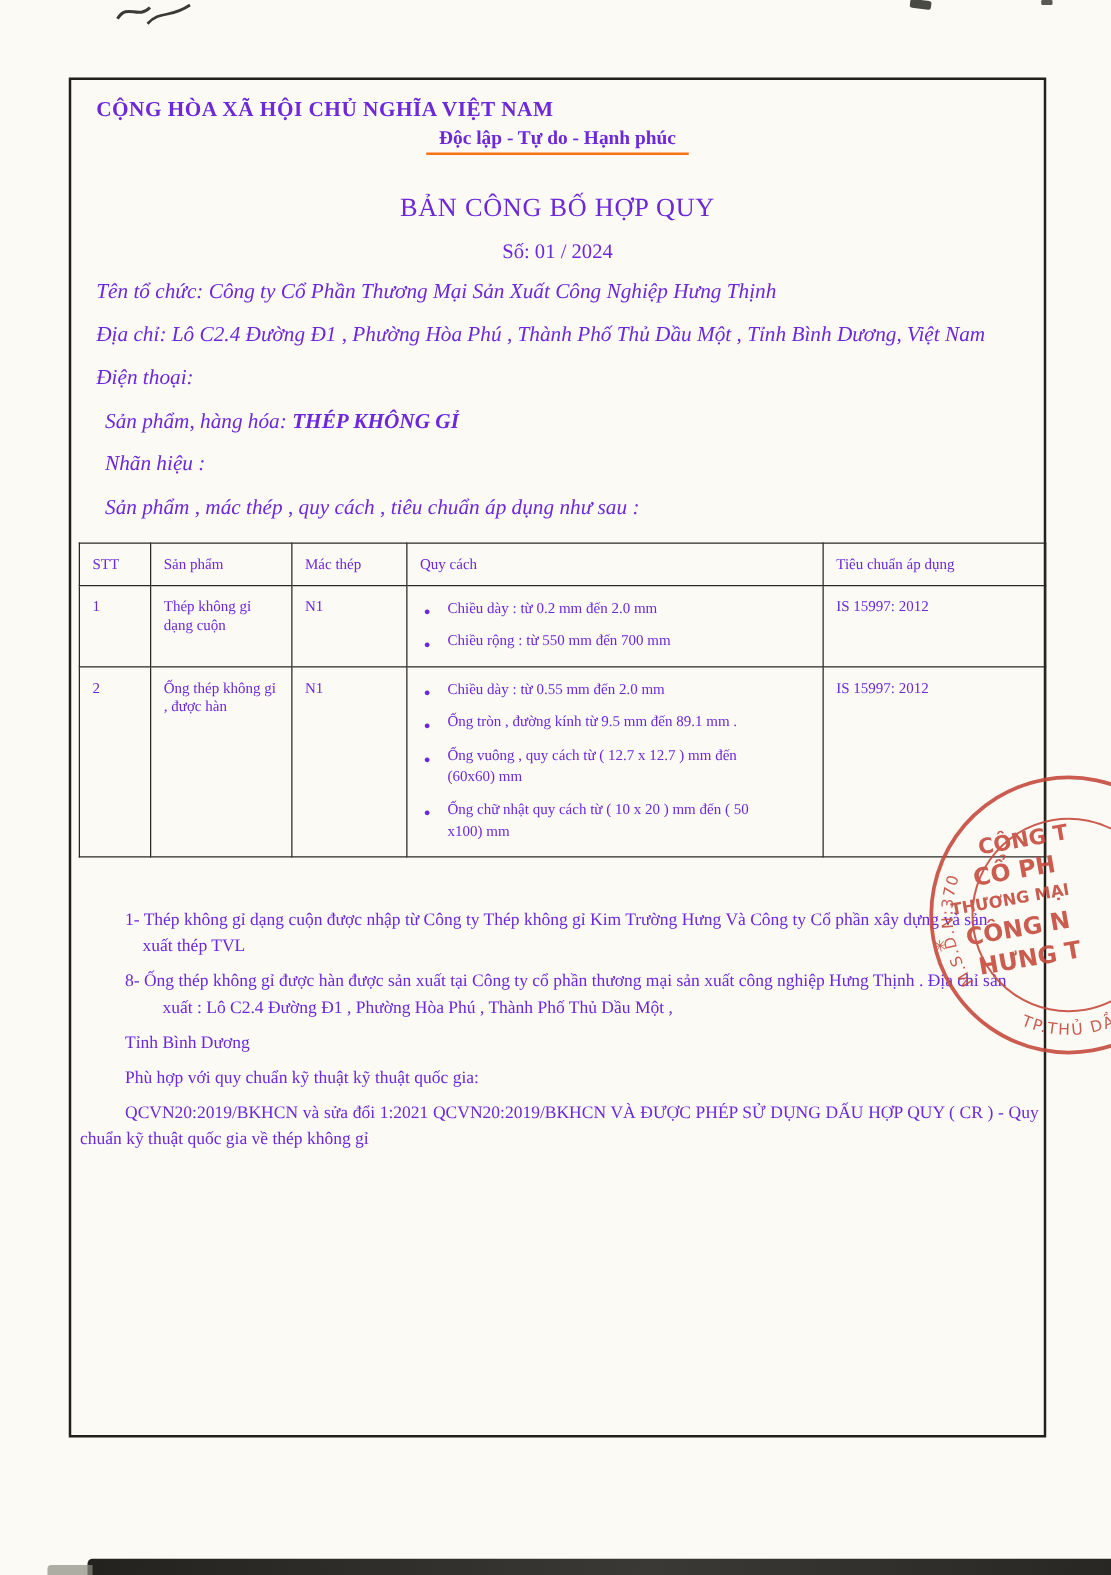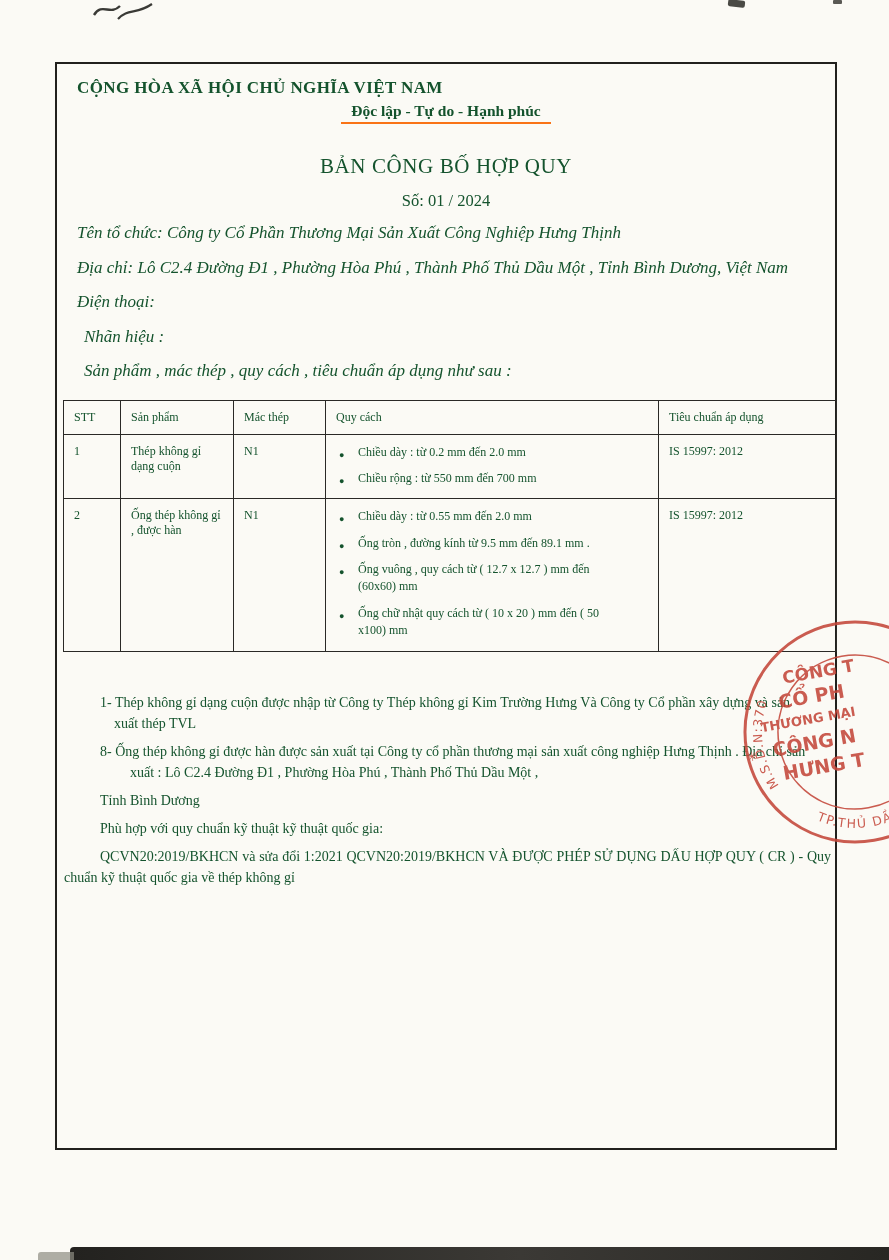--- a/index.html
+++ b/index.html
@@ -2,21 +2,21 @@
 <html lang="vi"><head>
 <meta charset="utf-8">
 <style>
   html,body { margin:0; padding:0; background:#ffffff; }
   .page {
     position:relative;
     width:889px; height:1260px;
     background:#fbfaf5;
     overflow:hidden;
     font-family:"Liberation Serif", serif;
-    color:#14532d;
+    color:#6d28d9;
   }
 
   
   .frame {
     position:absolute;
     left:55px; top:62px;
     width:782px; height:1088px;
     border:2px solid #21201d;
     box-sizing:border-box;
     padding:12px 20px 0 20px;
@@ -127,20 +127,21 @@
     <div class="motto-wrap">
       <span class="motto">Độc lập - Tự do - Hạnh phúc</span>
     </div>
 
     <div class="doc-title">BẢN CÔNG BỐ HỢP QUY</div>
     <div class="doc-number">Số: 01 / 2024</div>
 
     <p class="line">Tên tổ chức: Công ty Cổ Phần Thương Mại Sản Xuất Công Nghiệp Hưng Thịnh</p>
     <p class="line">Địa chỉ: Lô C2.4 Đường Đ1 , Phường Hòa Phú , Thành Phố Thủ Dầu Một , Tỉnh Bình Dương, Việt Nam</p>
     <p class="line">Điện thoại:</p>
+    <p class="line indent"><span>Sản phẩm, hàng hóa: </span><span class="bold">THÉP KHÔNG GỈ</span></p>
     <p class="line indent">Nhãn hiệu :</p>
     <p class="line indent">Sản phẩm , mác thép , quy cách , tiêu chuẩn áp dụng như sau :</p>
 
     <table class="spec">
       <colgroup>
         <col style="width:57px">
           <col style="width:113px">
           <col style="width:92px">
           <col style="width:333px">
           <col style="width:178px">

